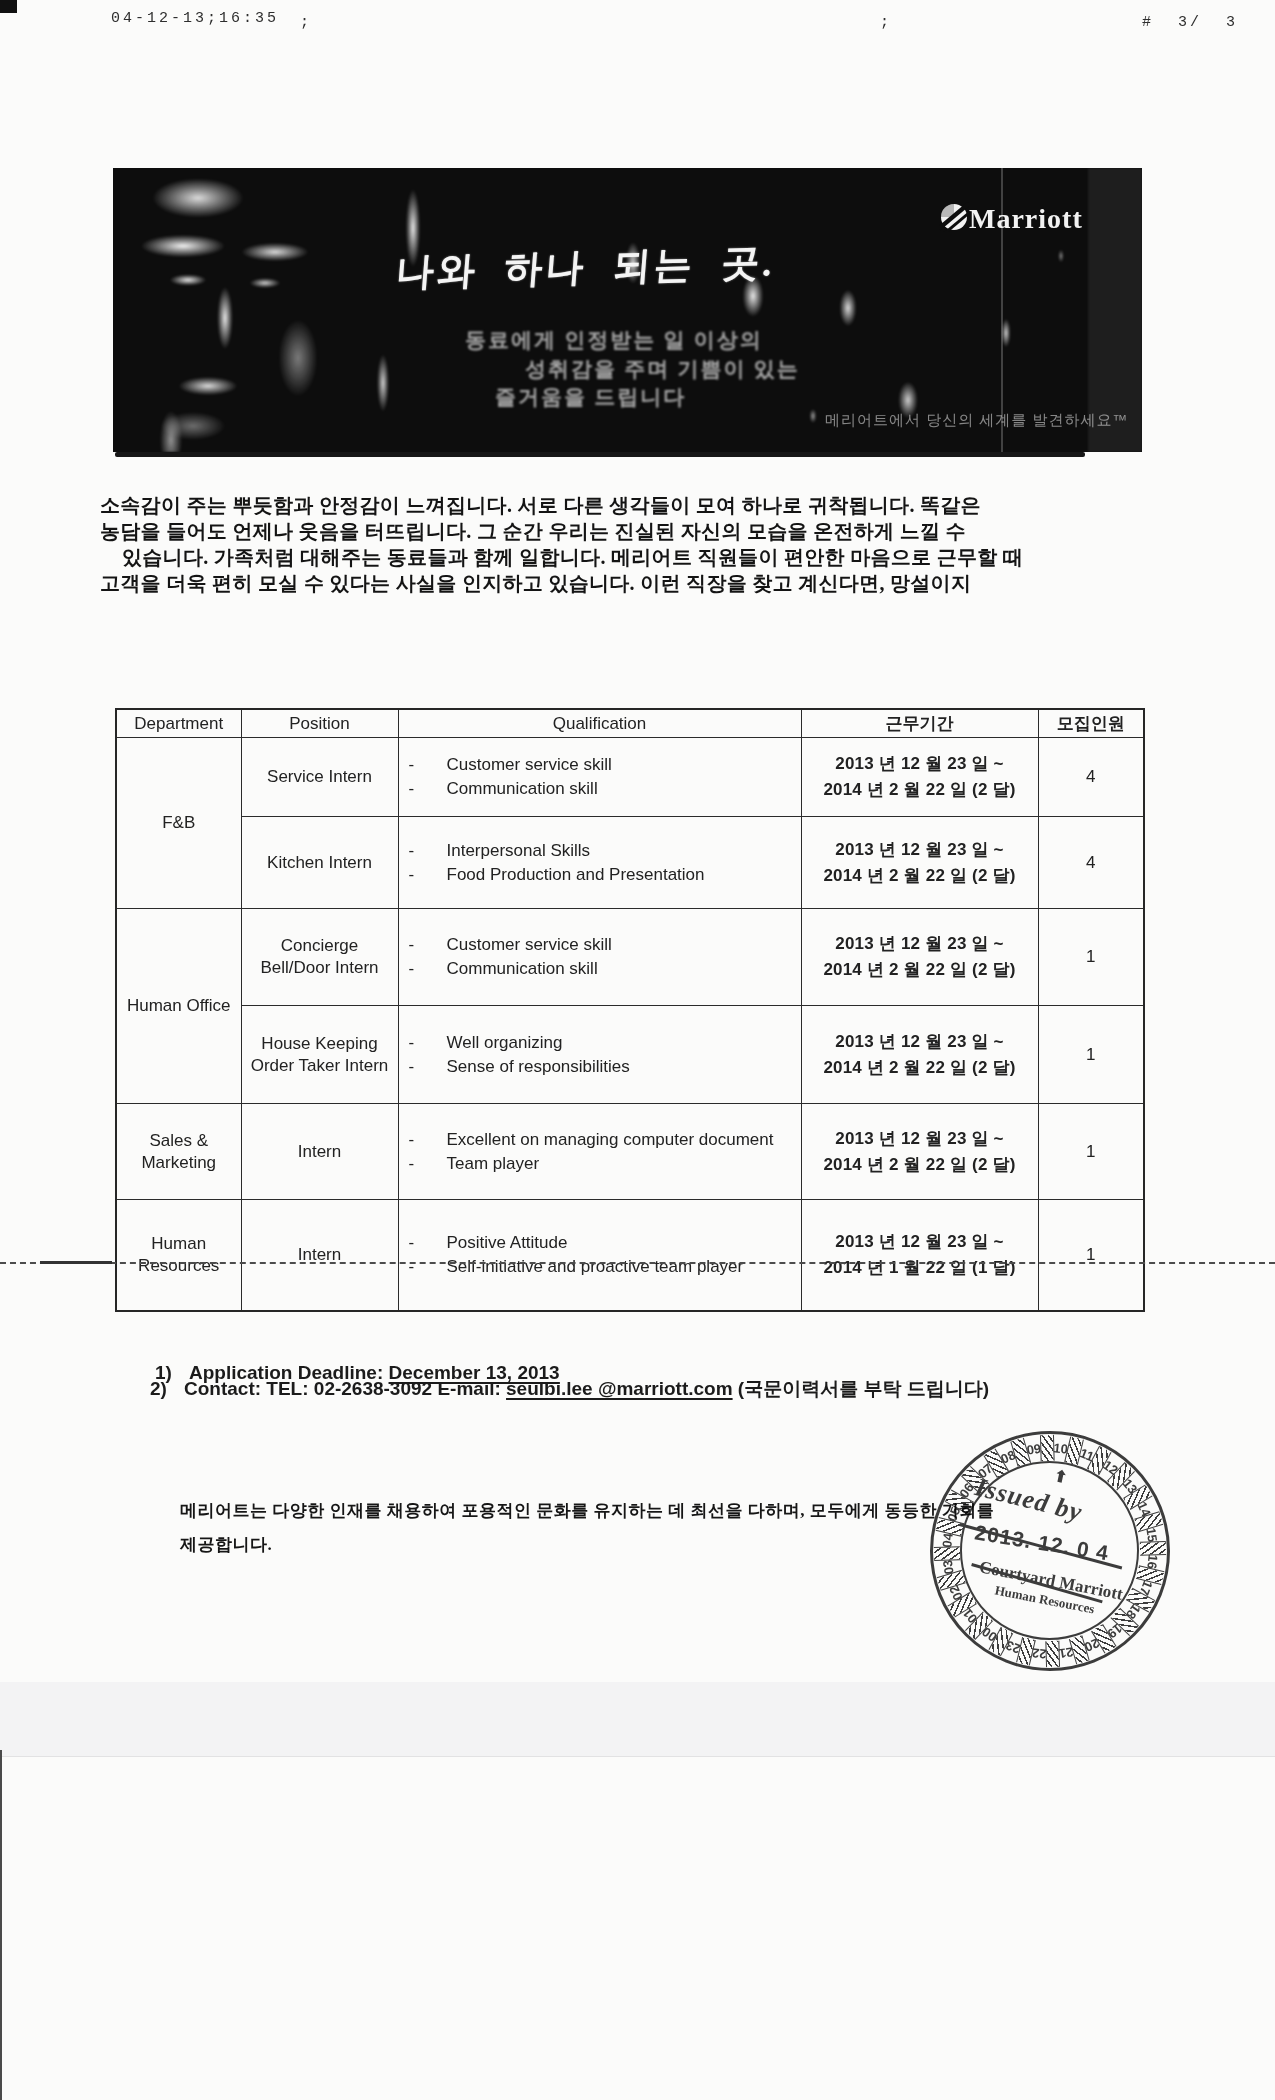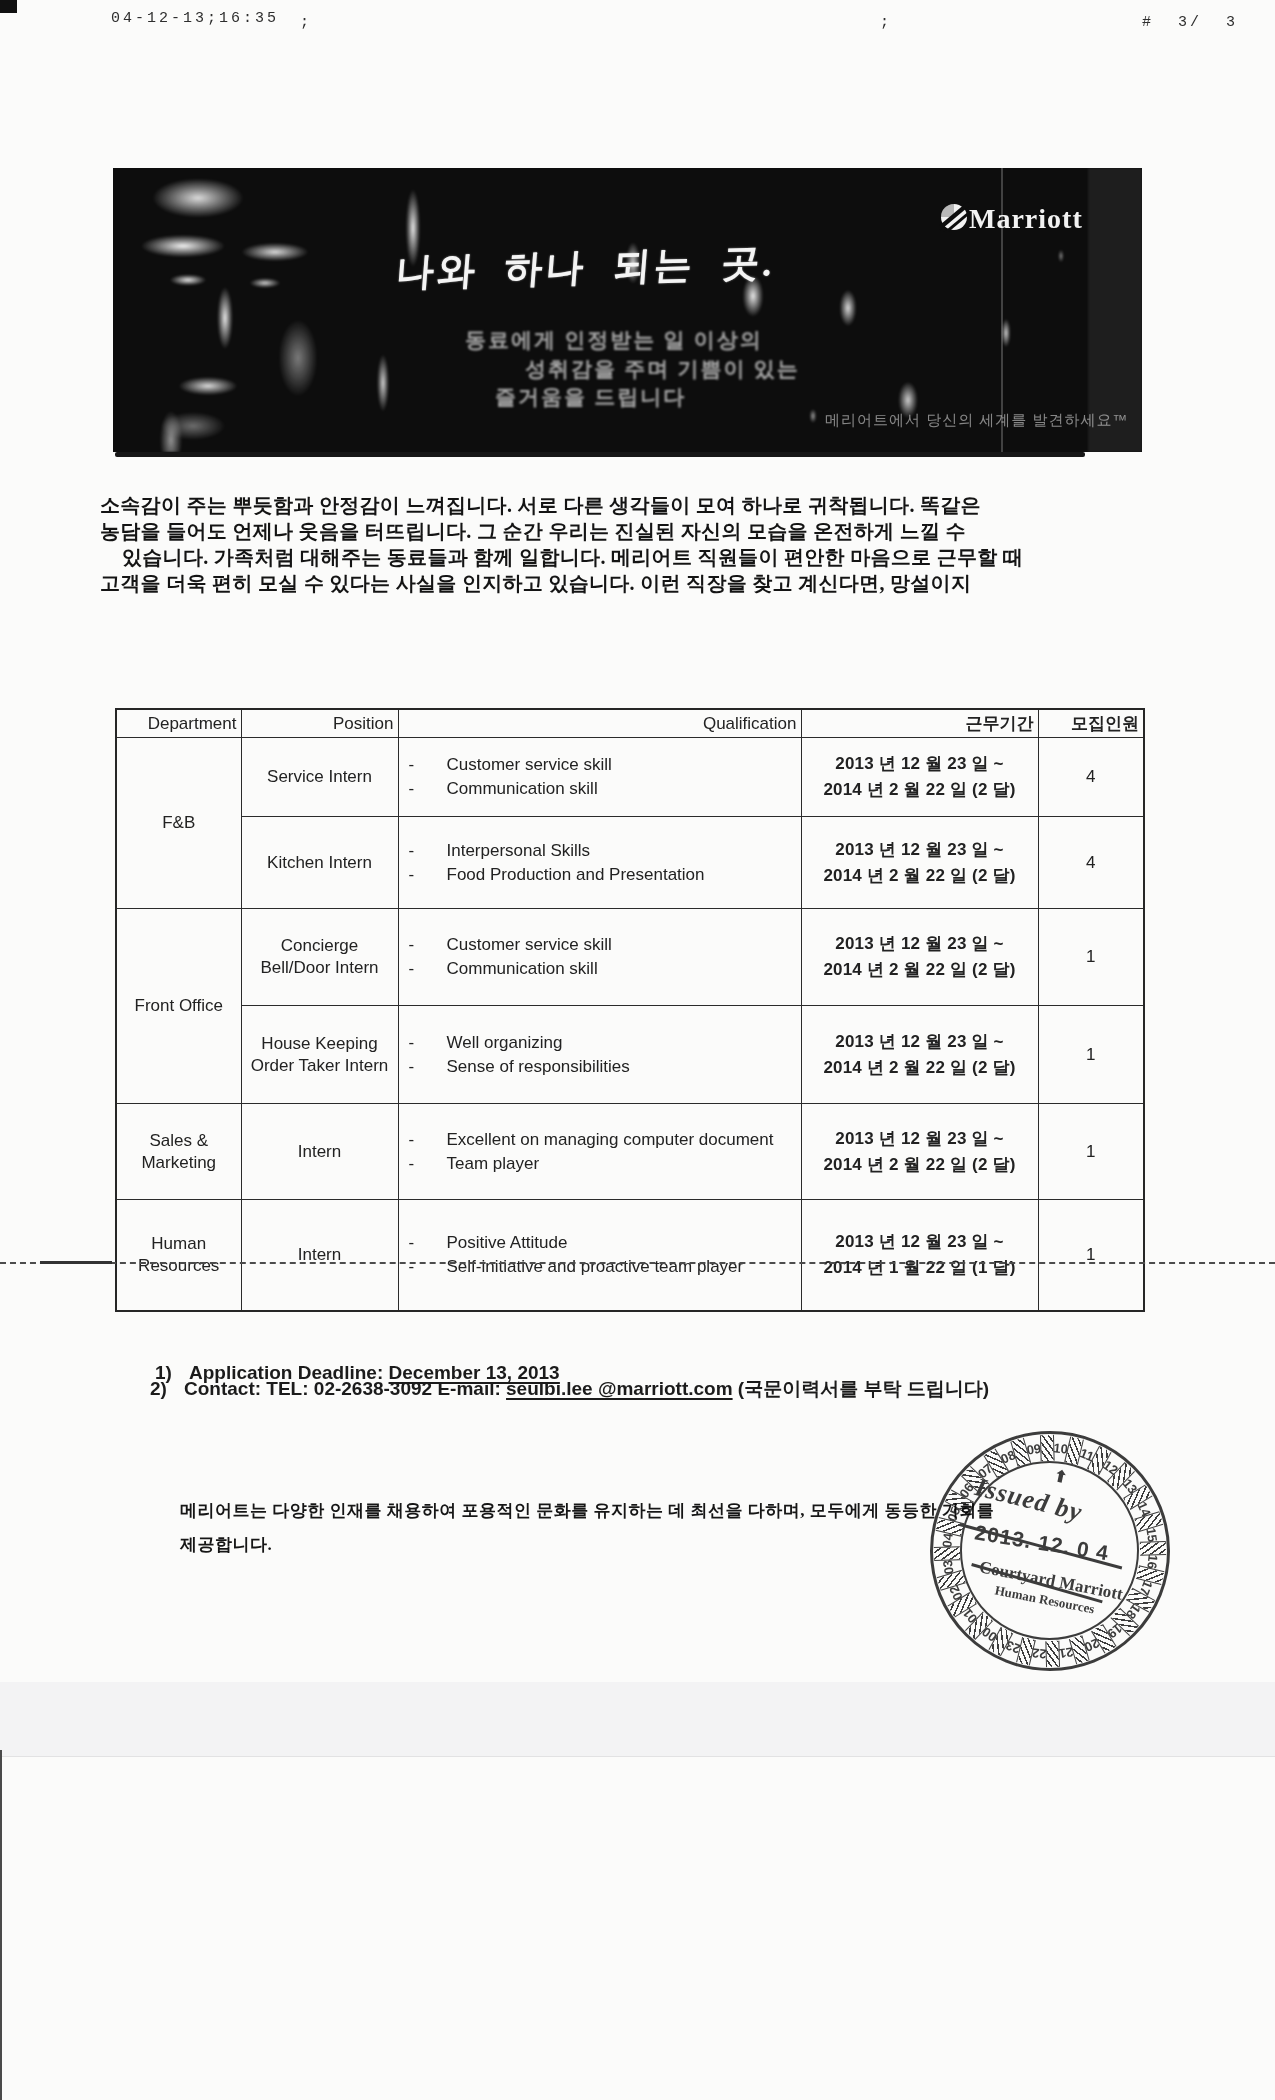--- a/index.html
+++ b/index.html
@@ -147,21 +147,21 @@
 
   <table class="recruit abs" style="left:115px;top:708px;">
     <colgroup>
         <col style="width:125px">
         <col style="width:157px">
         <col style="width:403px">
         <col style="width:237px">
         <col style="width:106px">
       </colgroup>
     <tbody>
-        <tr style="height:28px;text-align:right;">
+        <tr style="height:28px;">
       <th class="h-en">Department</th>
       <th class="h-en">Position</th>
       <th class="h-en">Qualification</th>
       <th class="h-ko">근무기간</th>
       <th class="h-ko">모집인원</th>
     </tr>
     <tr style="height:79px;">
       <td class="c-center" rowspan="2">F&amp;B</td>
       <td class="c-center">Service Intern</td>
       <td class="c-qual">
@@ -192,21 +192,21 @@
               <span class="qtext">Food Production and Presentation</span>
             </div>
       </td>
       <td class="c-period">
         <div>2013 년 12 월 23 일 ~</div>
         <div>2014 년 2 월 22 일 (2 달)</div>
       </td>
       <td class="c-center">4</td>
     </tr>
     <tr style="height:97px;">
-      <td class="c-center" rowspan="2">Front Office</td>
+      <td class="c-center" rowspan="2">Human Office</td>
       <td class="c-center">Concierge Bell/Door Intern</td>
       <td class="c-qual">
         <div class="qrow">
               <span class="qdash">-</span>
               <span class="qtext">Customer service skill</span>
             </div>
         <div class="qrow">
               <span class="qdash">-</span>
               <span class="qtext">Communication skill</span>
             </div>

